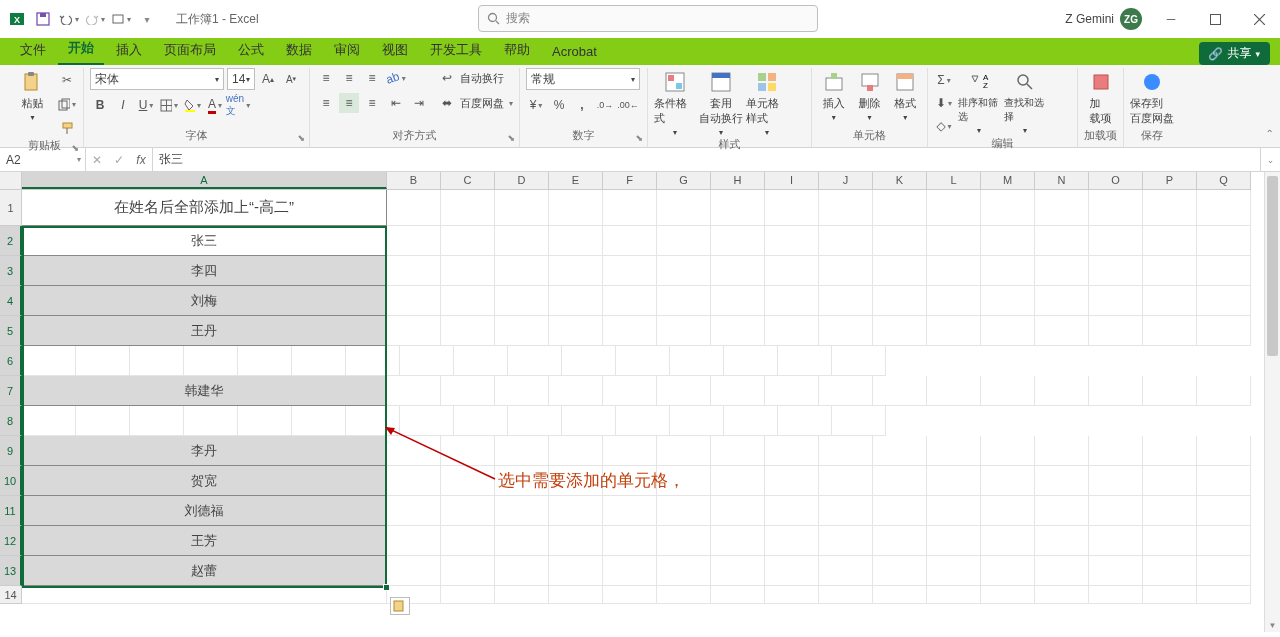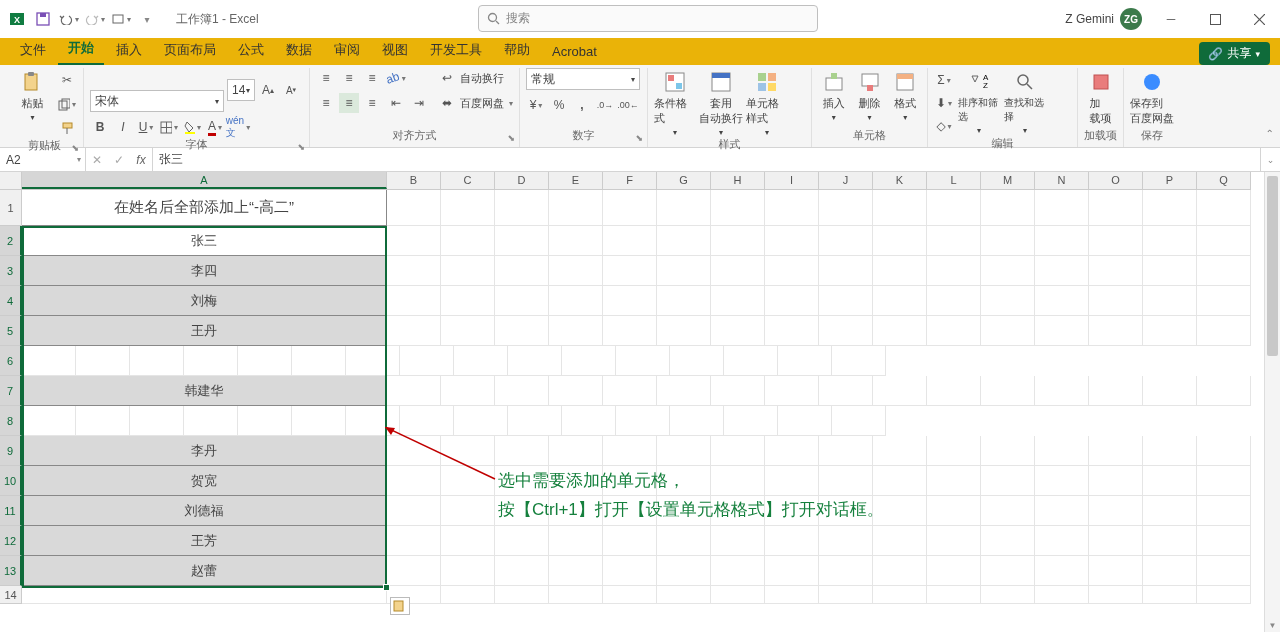--- a/index.html
+++ b/index.html
@@ -11,40 +11,40 @@
   .titlebar .qat .qbtn { width:22px; height:22px; display:flex; align-items:center; justify-content:center;}
   .titlebar .doc-title { margin-left:18px; font-size:12px; color:#666;}
   .titlebar .search { margin-left:auto; margin-right:auto; position:absolute; left:478px; top:5px; width:340px;}
   .titlebar .search .box { height:27px; border:1px solid #bfbfbf; border-radius:4px; background:#fafafa; display:flex; align-items:center; padding:0 8px; gap:6px; color:#888;}
   .titlebar .right { margin-left:auto; display:flex; align-items:center; gap:14px;}
   .user { display:flex; align-items:center; gap:6px; font-size:12px; color:#444;}
   .avatar { width:22px; height:22px; border-radius:50%; background:#3c7a4b; color:#fff; display:flex; align-items:center; justify-content:center; font-size:10px; font-weight:bold;}
   .winbtn { width:30px; height:30px; display:flex; align-items:center; justify-content:center; color:#555;}
   
   
-  .ribbon-tabs { height:27px; display:flex; align-items:flex-end; padding:0 10px; gap:2px; background:#eab308;}
+  .ribbon-tabs { height:27px; display:flex; align-items:flex-end; padding:0 10px; gap:2px; background:#84cc16;}
   .ribbon-tabs .tab { padding:5px 10px 6px; font-size:13px; color:#333; cursor:pointer;}
   .ribbon-tabs .tab.active { color:#0f6b3a; border-bottom:2px solid #0f6b3a; font-weight:bold;}
   .ribbon-tabs .share { margin-left:auto;}
   .share-btn { background:#0f6b3a; color:#fff; border-radius:4px; padding:3px 10px; display:flex; align-items:center; gap:4px; font-size:12px;}
   
   
   .ribbon { height:83px; background:#f5f5f5; border-bottom:1px solid #d4d4d4; display:flex; padding:3px 6px 0;}
   .group { border-right:1px solid #e0e0e0; padding:0 6px 2px; display:flex; flex-direction:column; justify-content:space-between; min-width:0;}
   .group-body { display:flex; align-items:flex-start; gap:4px; flex:1;}
   .group-label { text-align:center; font-size:11px; color:#666; padding-bottom:2px; position:relative;}
   .group-label .launcher { position:absolute; right:-2px; bottom:2px; font-size:9px; color:#888;}
   .bigbtn { width:42px; display:flex; flex-direction:column; align-items:center; gap:2px; font-size:11px; color:#444; padding-top:2px;}
   .bigbtn .ico { width:24px; height:24px; display:flex; align-items:center; justify-content:center;}
   .stack { display:flex; flex-direction:column; gap:4px;}
   .row { display:flex; align-items:center; gap:3px;}
   .minibtn { width:20px; height:20px; border:1px solid transparent; display:flex; align-items:center; justify-content:center; font-size:12px; color:#555;}
   .dd::after { content:"▾"; font-size:8px; margin-left:2px; color:#777;}
   .combo { height:22px; border:1px solid #bfbfbf; background:#fff; font-size:12px; padding:0 4px; display:flex; align-items:center; justify-content:space-between;}
-  .combo.font { width:134px;margin-top:22px;}
+  .combo.font { width:134px;}
   .combo.size { width:28px;}
   .combo.number { width:114px;}
   .ribbon-collapse { position:absolute; right:6px; top:128px; font-size:10px; color:#777;}
   
   
   .fbar { height:24px; border-bottom:1px solid #d4d4d4; display:flex; align-items:stretch; background:#fff;}
   .namebox { width:86px; border-right:1px solid #d4d4d4; display:flex; align-items:center; padding:0 6px; font-size:12px; position:relative;}
   .namebox::after { content:"▾"; position:absolute; right:4px; font-size:8px; color:#888;}
   .fbar .fxrow { display:flex; align-items:center; border-right:1px solid #d4d4d4;}
   .fbar .fxrow span { width:22px; text-align:center; color:#aaa; font-size:12px;}
@@ -70,21 +70,21 @@
   .cellA.active { background:#fff;}
   .rest { width:54px; height:100%;}
   
   .selection-border { position:absolute; border:2px solid #0f6b3a; pointer-events:none;}
   .fill-handle { position:absolute; width:7px; height:7px; background:#0f6b3a; border:1px solid #fff;}
   
   .vscroll { width:16px; background:#f4f4f4; border-left:1px solid #ddd; position:relative;}
   .vscroll .thumb { position:absolute; top:4px; left:2px; right:2px; height:180px; background:#c8c8c8; border-radius:2px;}
   .vscroll .arr { position:absolute; left:0; right:0; height:14px; background:#f4f4f4; display:flex; align-items:center; justify-content:center; font-size:8px; color:#888;}
   
-  .annot { position:absolute; color:#15803d; font-size:17px; line-height:1.7;}
+  .annot { position:absolute; color:#c2410c; font-size:17px; line-height:1.7;}
   .paste-opts { position:absolute; width:20px; height:18px; border:1px solid #bbb; background:#fff; display:flex; align-items:center; justify-content:center;}
   
   svg { display:block;}
 </style>
 </head>
 <body>
 
 <div class="titlebar">
   <div class="qat">
     <div class="qbtn">
@@ -771,21 +771,20 @@
           <rect x="1" y="1" width="9" height="10" fill="#f3d38c" stroke="#b58a2a"></rect>
         </svg>
       </div>
 
     <svg style="position:absolute; left:385px; top:255px; pointer-events:none;" width="120" height="60">
       <line x1="0" y1="0" x2="110" y2="52" stroke="#c00000" stroke-width="1.5"></line>
       <polygon points="0,0 10,1 6,8" fill="#c00000"></polygon>
     </svg>
     <div class="annot" style="left:498px; top:295px;">
       <div>选中需要添加的单元格，</div>
-      <div>按【Ctrl+1】打开【设置单元格格式】打开对话框。</div>
     </div>
   </div>
   <div class="vscroll">
     <div class="arr" style="top:0;">▲</div>
     <div class="thumb"></div>
     <div class="arr" style="bottom:0;">▼</div>
   </div>
 </div>
 
 </body></html>

